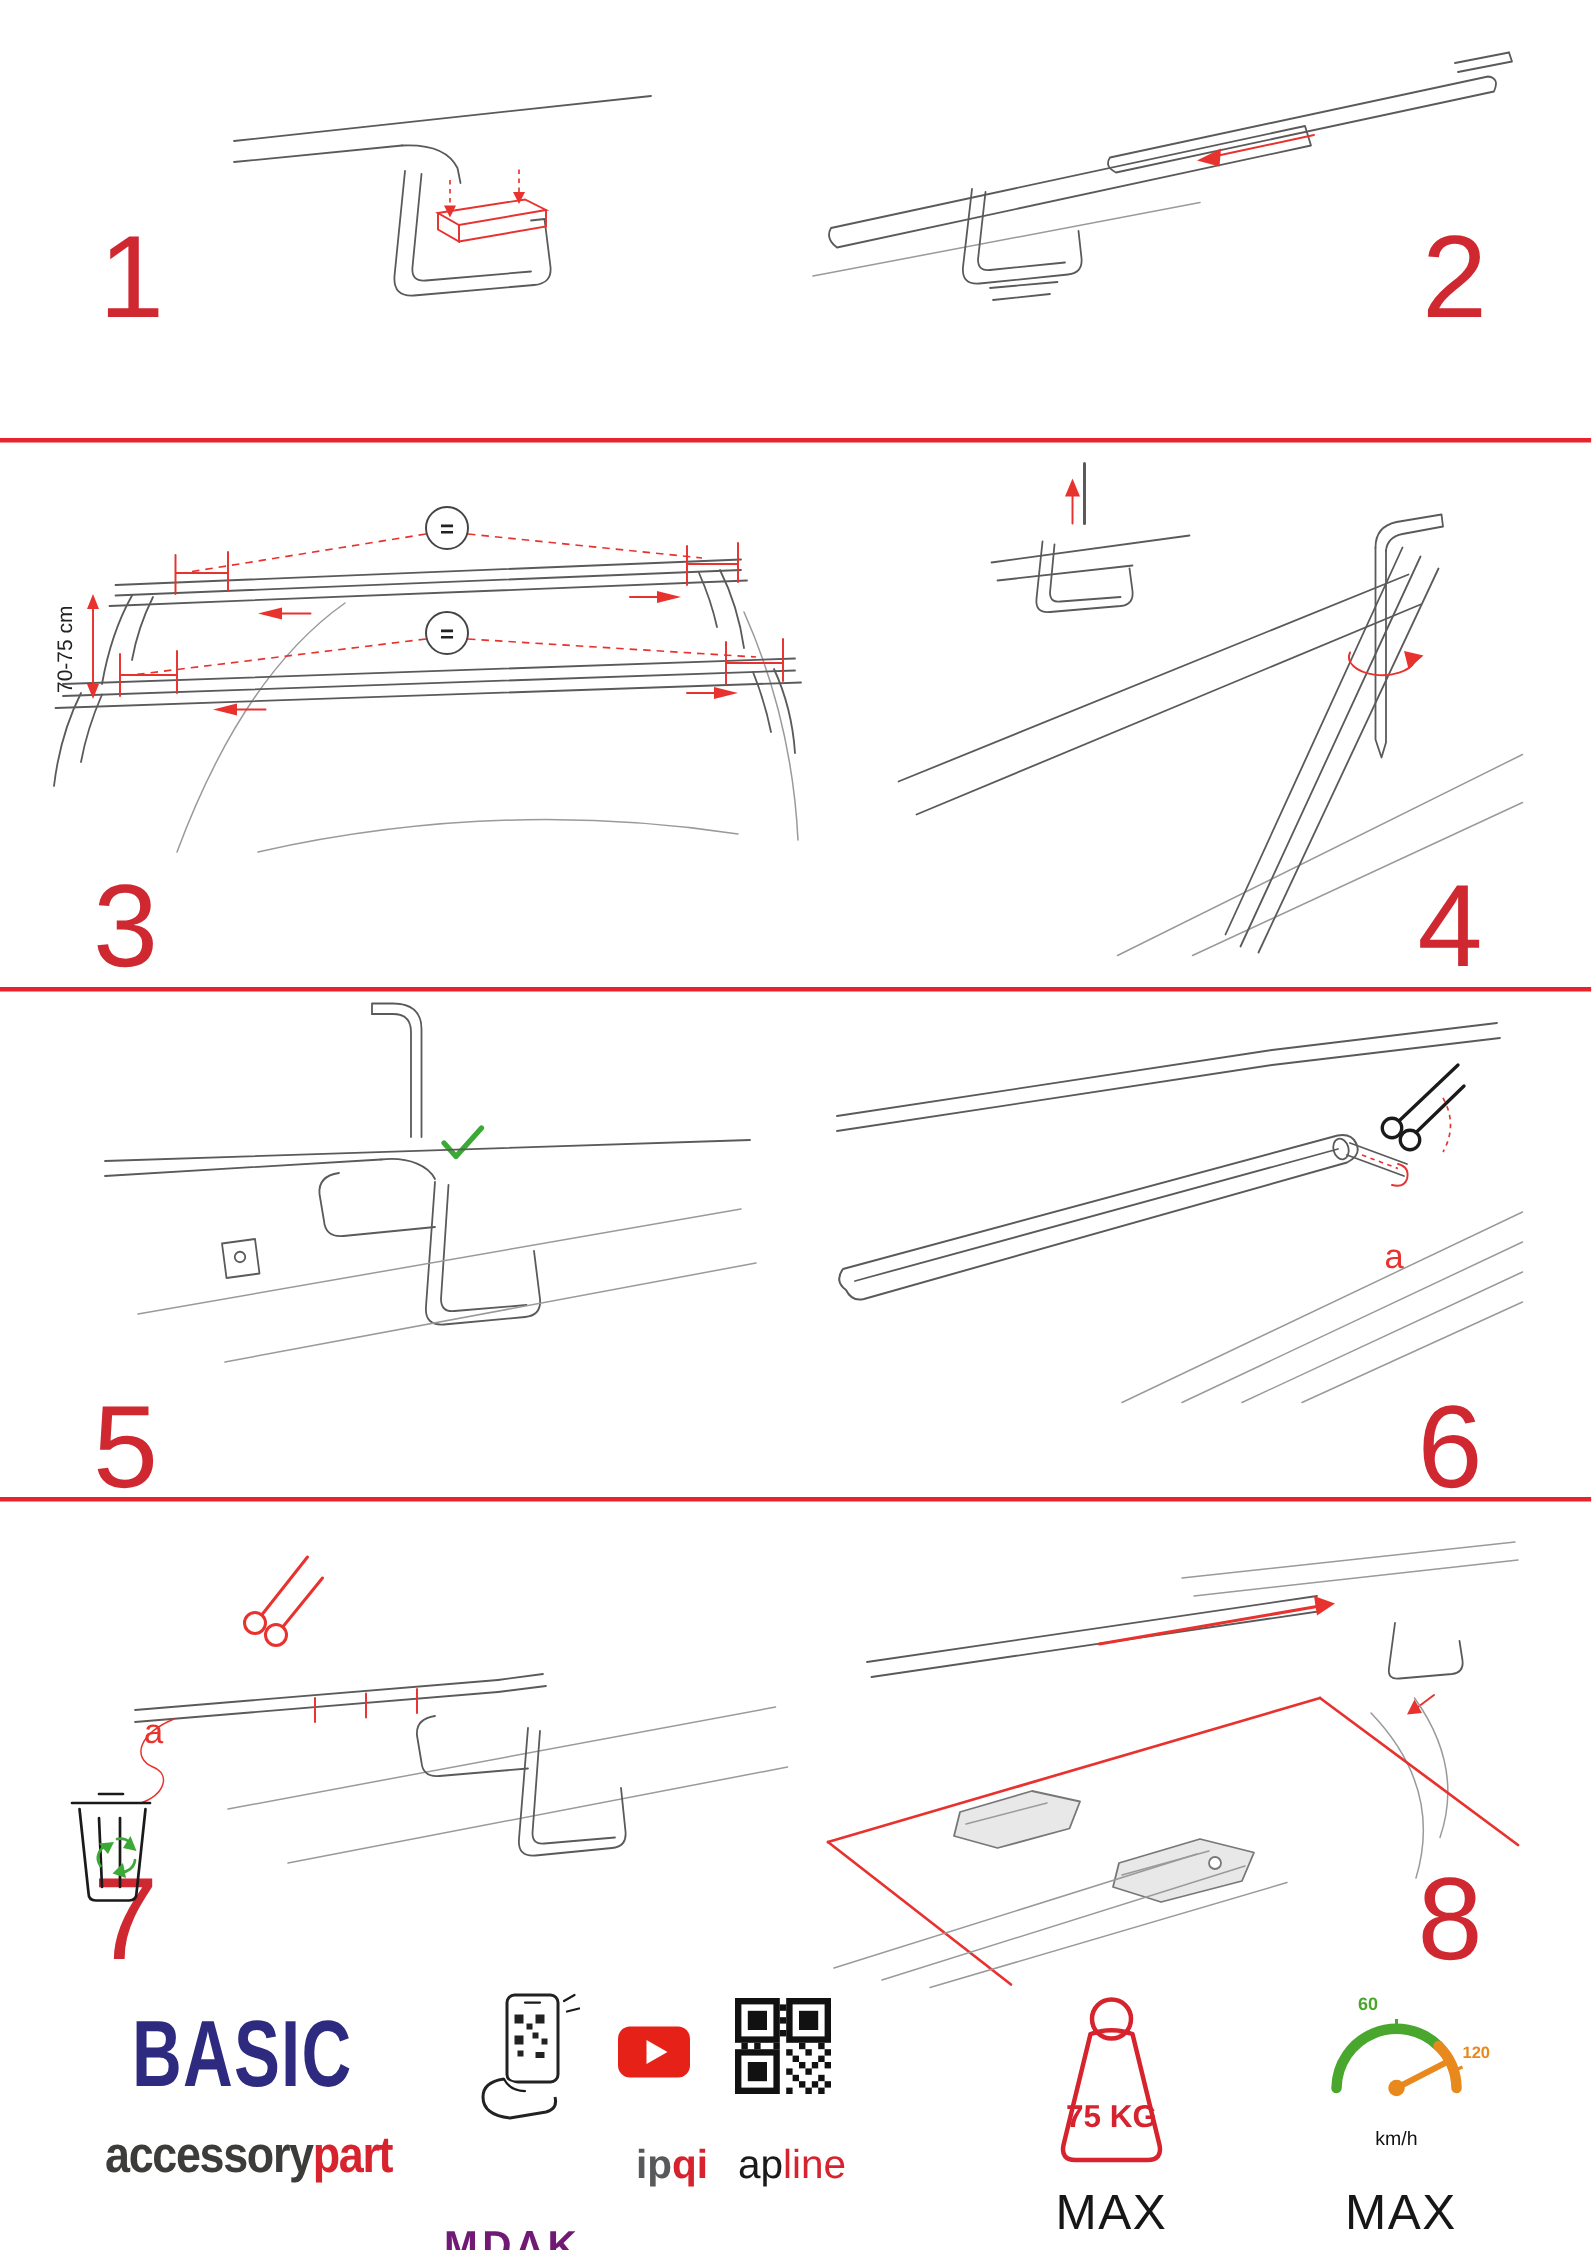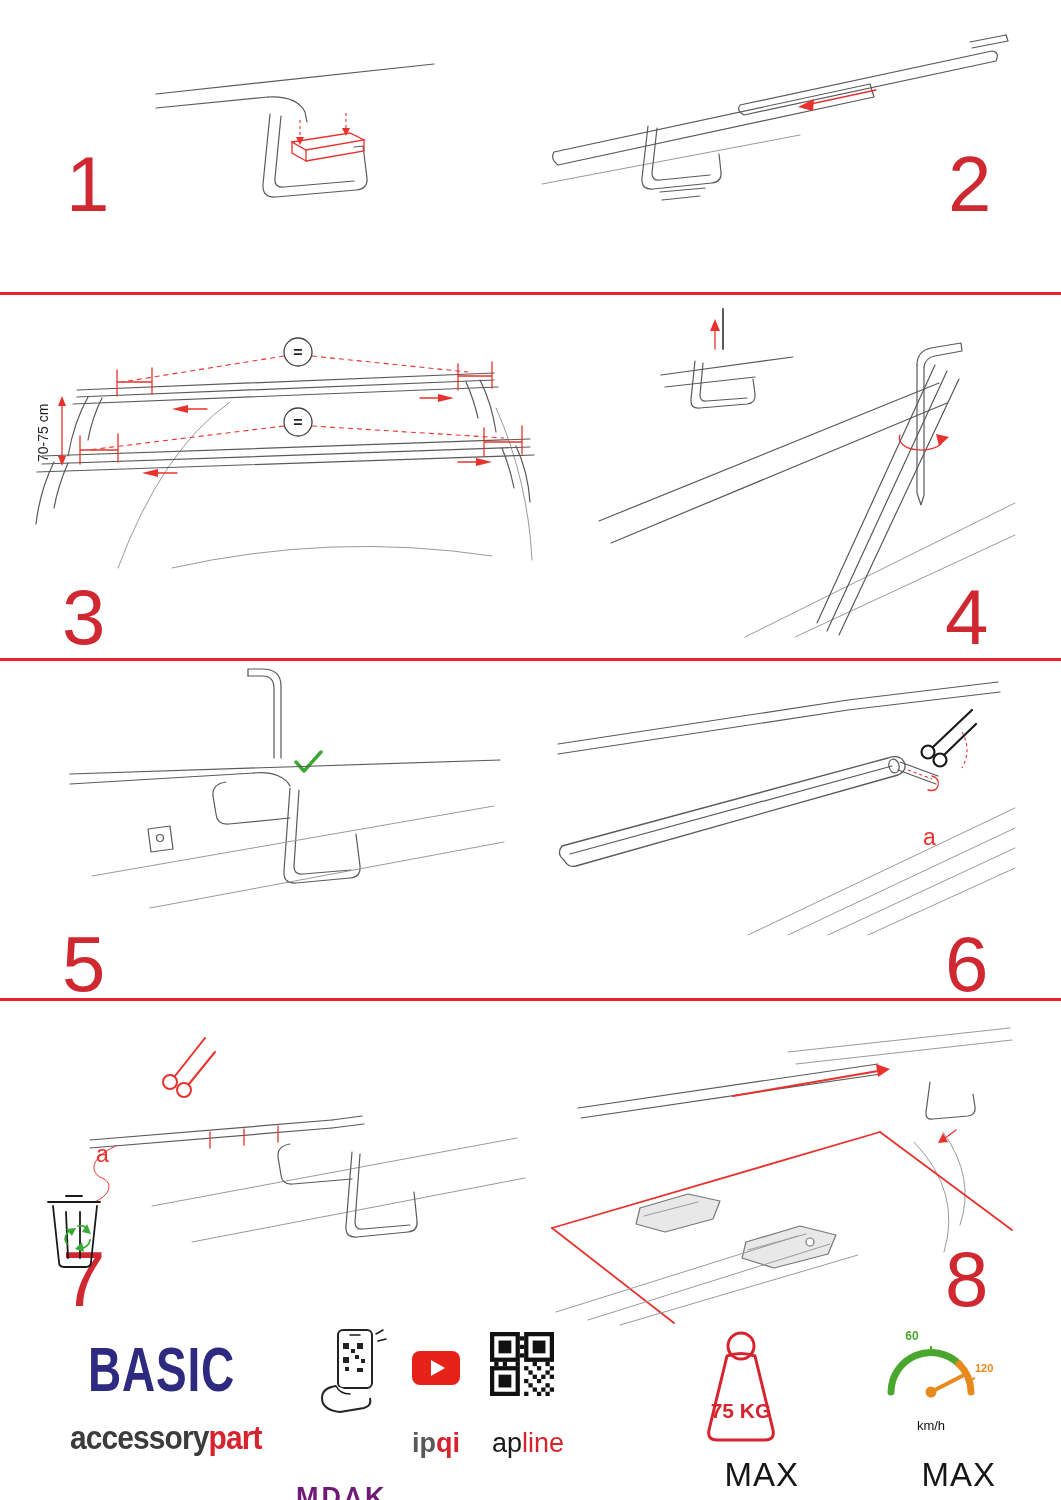--- a/index.html
+++ b/index.html
@@ -33,23 +33,23 @@
                color:#2d2a80;letter-spacing:1px;transform:scale(0.82,1.12);
                transform-origin:left top;line-height:1}
   .brand-sub{position:absolute;left:70px;top:1420px;font-size:34px;font-weight:bold;
              letter-spacing:-1px;transform:scaleX(0.88);transform-origin:left top;line-height:1}
   .brand-sub .black{color:#3c3c3b}
   .brand-sub .red{color:#d6232e}
   .partner{position:absolute;font-size:27px;line-height:1;color:#1a1a1a}
   .partner .gray{color:#58595b}
   .partner .red{color:#d6232e}
   .partner-mdak{left:296px;top:1484px;font-weight:bold;letter-spacing:3px;color:#701a75}
-  .partner-ipqi{left:412px;top:1430px;font-weight:bold}
+  .partner-ipqi{left:424px;top:1430px;font-weight:bold}
   .partner-apline{left:492px;top:1430px;font-weight:normal}
-  .max-label{position:absolute;font-size:33px;color:#161616;text-align:right;
+  .max-label{position:absolute;font-size:33px;color:#161616;text-align:center;
              letter-spacing:1px;line-height:1}
 </style>
 </head>
 <body>
 
 <div class="sheet">
 
   
   <div class="step">
     <div class="step-num" style="left:66px;top:145px">1</div>

